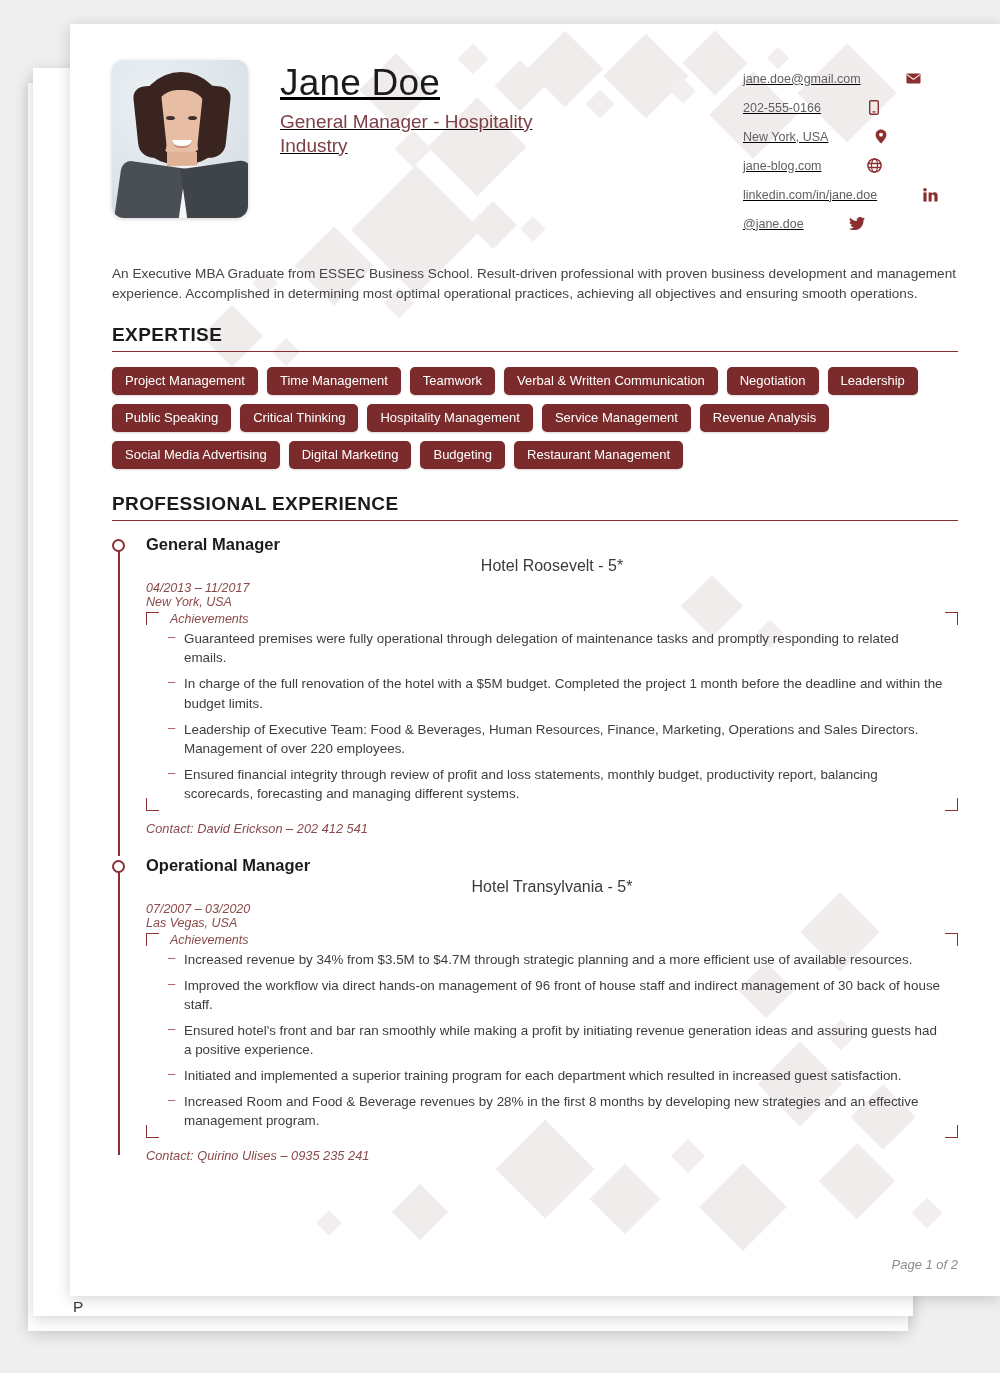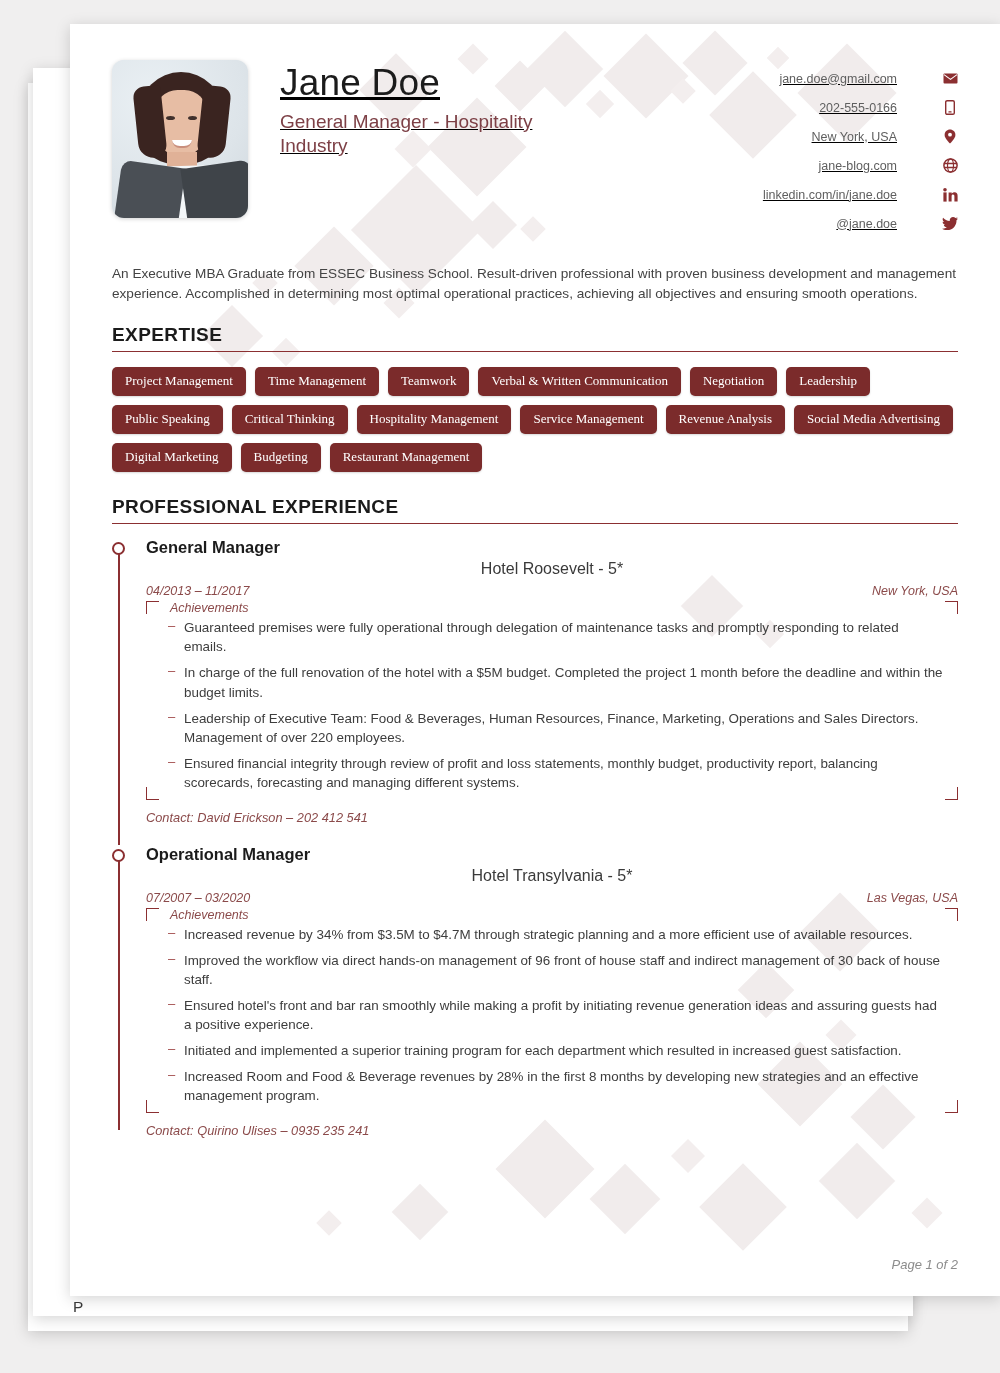--- a/index.html
+++ b/index.html
@@ -49,51 +49,50 @@
   .ph-neck{ position:absolute; left:55px; top:92px; width:30px; height:24px; background:#e0b197; }
   .ph-shirt{ position:absolute; left:38px; top:106px; width:62px; height:54px; background:#f3f6f8; transform:skewY(-2deg); }
   .ph-jacketL{ position:absolute; left:6px; top:104px; width:64px; height:58px; background:#4a4f55; transform: rotate(8deg); border-radius:10px 0 0 0; }
   .ph-jacketR{ position:absolute; left:72px; top:104px; width:70px; height:58px; background:#3f4449; transform: rotate(-8deg); border-radius:0 10px 0 0; }
 
   .head-mid { flex: 1 1 auto; padding-left: 32px; padding-top: 12px; min-width: 0; }
   .name { font-size: 37px; color: #1b1b1b; letter-spacing: .2px; line-height: 1.05; font-weight: 400; }
   .subtitle { font-size: 19px; color: #7d4046; line-height: 1.25; margin-top: 7px; max-width: 285px; }
 
   .contacts { flex: 0 0 auto; padding-top: 12px; width: 215px; }
-  .c-row { display: flex; align-items: center; justify-content: flex-end; height: 29px; gap: 35px; }
+  .c-row { display: flex; align-items: center; height: 29px; gap: 35px; }
   .c-txt { font-size: 12.5px; color: #5f5f5f; text-align: right; margin-right: 10px; white-space: nowrap; }
   .c-ico { width: 16px; text-align: center; color: #8b2f31; flex: 0 0 16px; line-height: 0; }
   .c-ico svg { display: block; margin: 0 auto; }
 
   .summary { font-size: 13.6px; color: #444444; line-height: 1.45; margin-top: 26px; }
 
   .sec-head { margin-top: 21px; }
   .sec-title { font-size: 19px; font-weight: bold; color: #1b1b1b; letter-spacing: .4px; }
   .sec-rule { height: 0; border-top: 1.6px solid #8b2f31; margin-top: 5px; }
 
   .tags { display: flex; flex-wrap: wrap; gap: 9px 9px; margin-top: 15px; }
   .tag {
     background: #7b2b2b; color: #ffffff; font-size: 13px;
     padding: 6px 13px 7px 13px; border-radius: 5px; white-space: nowrap;
     box-shadow: 0 1px 2px rgba(0,0,0,0.16);
-    font-family: Liberation Serif, serif;
   }
 
   
   .exp-list { margin-top: 14px; }
   .exp { position: relative; padding-left: 34px; padding-bottom: 6px; }
   .tl-line { position: absolute; left: 6px; top: 9px; bottom: 0; width: 1.6px; background: #8b2f31; }
   .exp:last-child .tl-line { bottom: 28px; }
   .tl-dot {
     position: absolute; left: 0; top: 4px; width: 13px; height: 13px;
     border: 2.2px solid #8b2f31; border-radius: 50%; background: #ffffff;
   }
   .job-title { font-size: 16.5px; font-weight: bold; color: #1b1b1b; }
   .company { font-size: 16px; color: #3a3a3a; margin-top: 3px; text-align: center; }
-  .meta { display: flex; justify-content: space-between; margin-top: 6px; }
+  .meta { display: flex; justify-content: space-between; margin-top: 6px; flex-direction: column; }
   .meta span { font-size: 12.5px; font-style: italic; color: #8b4a4a; }
 
   .ach-box { position: relative; margin-top: 3px; padding: 0 14px 6px 14px; }
   .br { position: absolute; width: 13px; height: 13px; }
   .br.tl { left: 0; top: 0; border-left: 1.5px solid #8b2f31; border-top: 1.5px solid #8b2f31; }
   .br.tr { right: 0; top: 0; border-right: 1.5px solid #8b2f31; border-top: 1.5px solid #8b2f31; }
   .br.bl { left: 0; bottom: 0; border-left: 1.5px solid #8b2f31; border-bottom: 1.5px solid #8b2f31; }
   .br.br2{ right: 0; bottom: 0; border-right: 1.5px solid #8b2f31; border-bottom: 1.5px solid #8b2f31; }
   .ach-label { font-size: 12.5px; font-style: italic; color: #8b4a4a; margin: 1px 0 3px 10px; }
   .bullets { margin: 0; padding: 0; list-style: none; }

